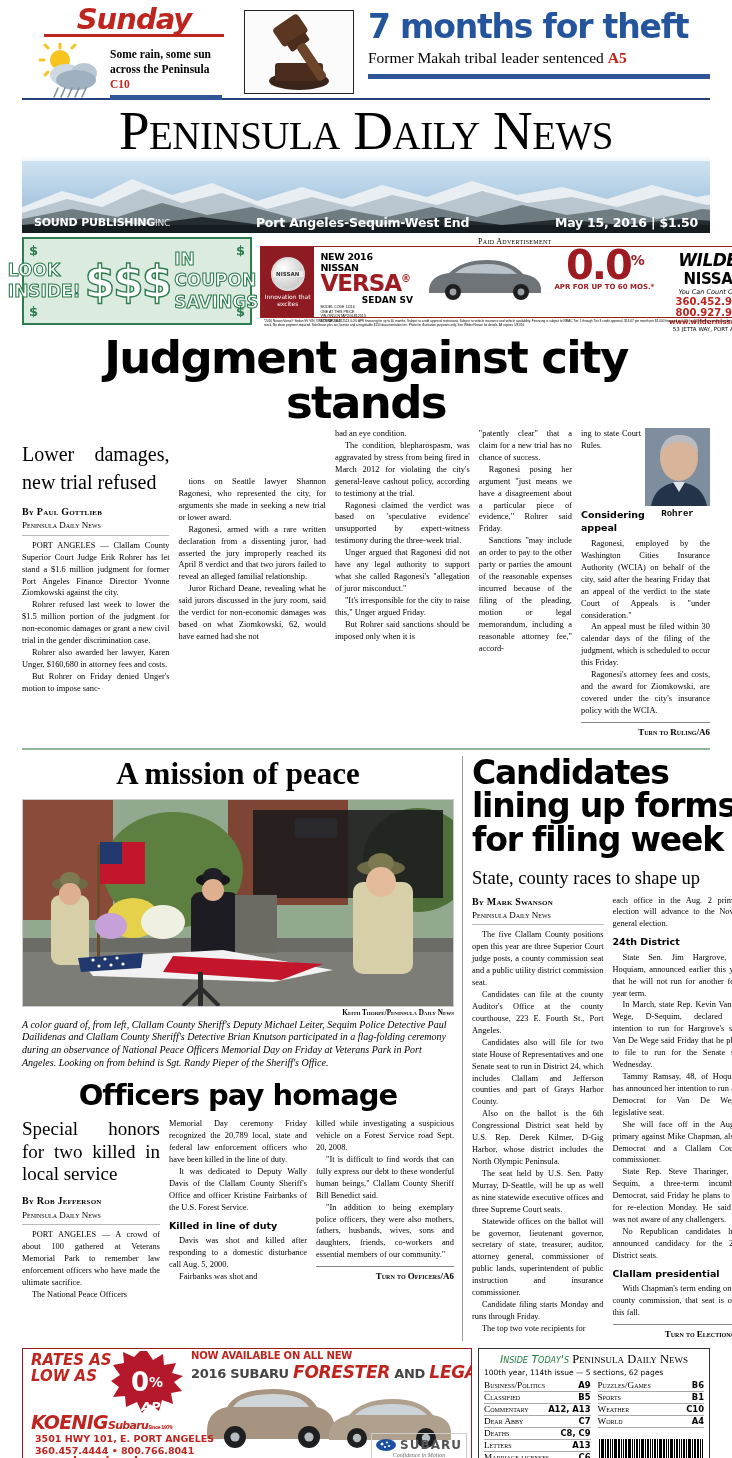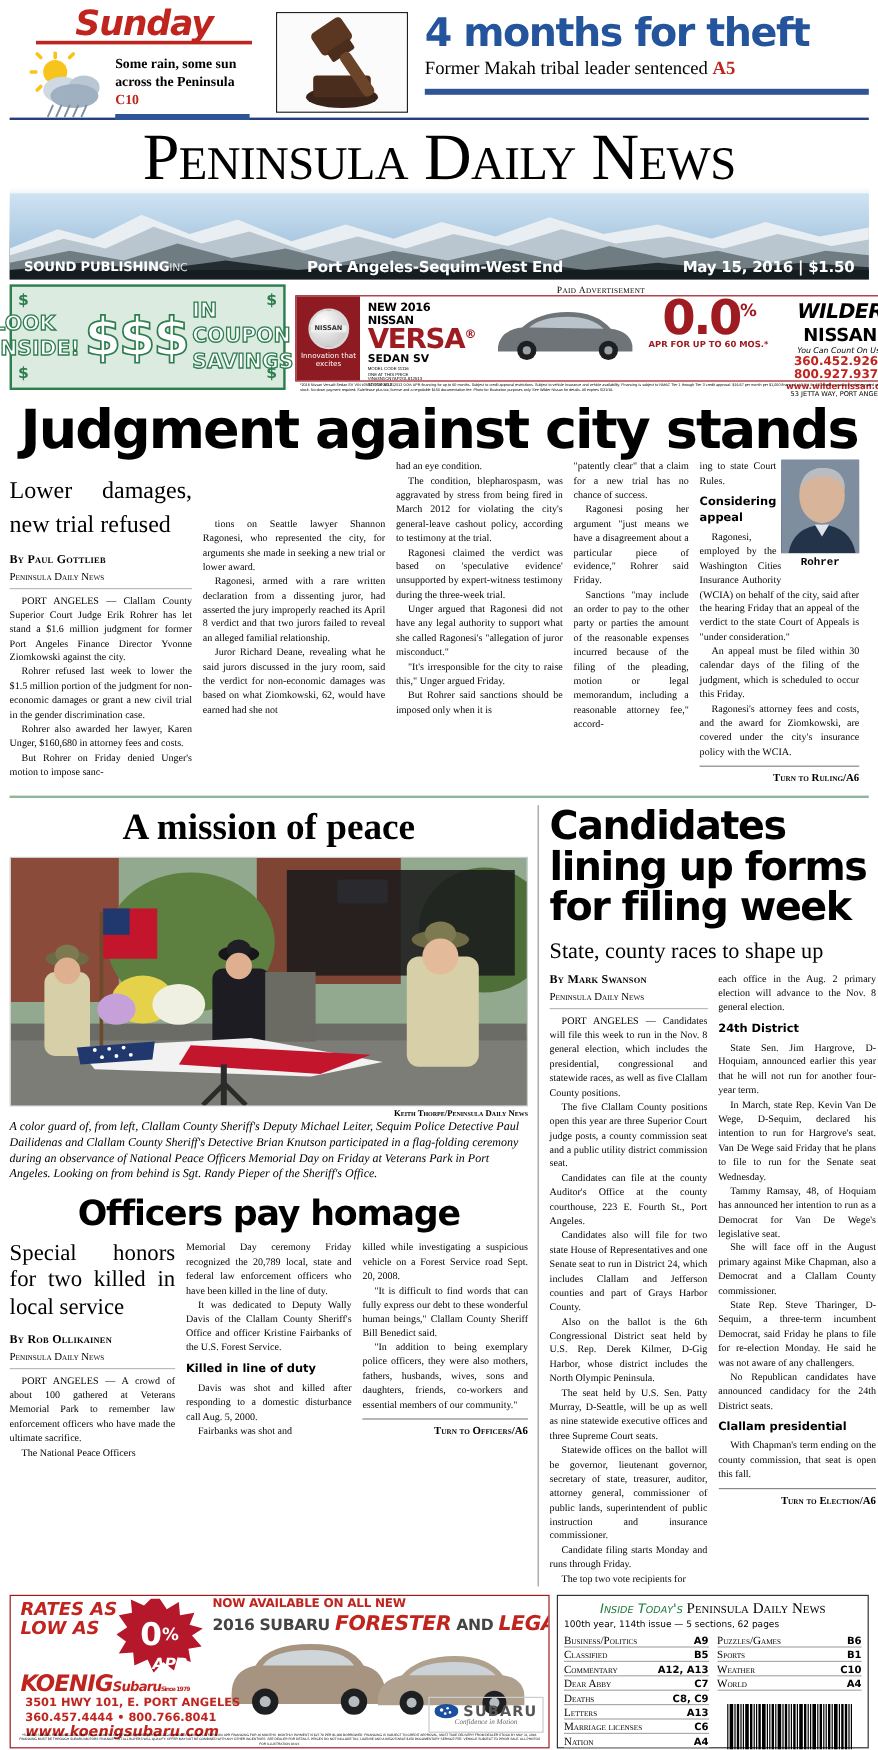--- a/index.html
+++ b/index.html
@@ -4,21 +4,21 @@
 <style>
   * { box-sizing: border-box; margin: 0; padding: 0; }
   body {
     width: 732px; height: 1458px;
     background: #ffffff;
     font-family: "Liberation Serif", serif;
     color: #000;
     overflow: hidden;
     position: relative;
   }
-  .page { width: 732px; height: 1458px; position: relative; padding: 0 8px; }
+  .page { width: 732px; height: 1458px; position: relative; padding: 0 22px; }
 
   
   .skybox { display: flex; height: 100px; padding-top: 4px; border-bottom: 2px solid #24407e; }
   .sky-left { width: 222px; position: relative; }
   .sunday-word {
     font-family: "DejaVu Sans", sans-serif;
     font-style: italic; font-weight: bold;
     color: #c0241f; font-size: 29px;
     letter-spacing: -1px;
     text-align: center; width: 180px; margin-left: 22px;
@@ -87,21 +87,21 @@
   .nis-ring { width: 34px; height: 34px; border-radius: 50%; border: 2.5px solid #d8d8d8;
               background: radial-gradient(circle at 35% 30%, #fff 0%, #cfcfcf 70%); position: relative;
               display:flex; align-items:center; justify-content:center; }
   .nis-ring span { font-family:"DejaVu Sans",sans-serif; font-size:5.5px; font-weight:bold; color:#333;
                    background:#eee; width:100%; text-align:center; }
   .nis-tag { font-family:"DejaVu Sans",sans-serif; font-size:6px; text-align:center; line-height:1.15; }
   .nis-mid { padding: 4px 6px; }
   .nis-new { font-family:"DejaVu Sans",sans-serif; font-weight:bold; font-size:9.5px; letter-spacing:-.3px; }
   .nis-versa { font-family:"DejaVu Sans",sans-serif; font-weight:bold; font-size:23px; color:#9e1b22;
                letter-spacing:-1px; line-height:.95; }
-  .nis-sedan { font-family:"DejaVu Sans",sans-serif; font-weight:bold; font-size:9px; }
+  .nis-sedan { font-family:"DejaVu Sans",sans-serif; font-weight:bold; font-size:9px;text-align:right; }
   .nis-car { width: 130px; position: relative; }
   .nis-apr { width: 112px; text-align:center; color:#9e1b22; font-family:"DejaVu Sans",sans-serif; }
   .nis-00 { font-size: 40px; font-weight: bold; line-height: .9; letter-spacing:-2px; }
   .nis-aprtxt { font-size: 7px; font-weight: bold; }
   .nis-right { width: 110px; text-align:center; padding-top:3px; }
   .wilder { font-family:"DejaVu Sans",sans-serif; font-style:italic; font-weight:bold; font-size:17px; letter-spacing:-.5px;}
   .wnis { font-family:"DejaVu Sans",sans-serif; font-weight:bold; font-size:15px; letter-spacing:-.3px;}
   .wtag { font-family:"DejaVu Sans",sans-serif; font-size:6.5px; font-style:italic;}
   .wphone { font-family:"DejaVu Sans",sans-serif; font-weight:bold; font-size:10px; color:#c0241f; }
   .wurl { font-family:"DejaVu Sans",sans-serif; font-weight:bold; font-size:7px; color:#c0241f; }
@@ -242,21 +242,21 @@
         <rect x="30" y="52" width="48" height="18" rx="3" fill="#4a2d1d"></rect>
         <g transform="rotate(-34 54 34)">
           <rect x="40" y="6" width="30" height="22" rx="4" fill="#5b3722"></rect>
           <rect x="44" y="26" width="22" height="10" rx="2" fill="#4a2d1d"></rect>
           <rect x="50" y="34" width="10" height="42" rx="4" fill="#6b4429"></rect>
         </g>
       </svg>
     </div>
 
     <div class="sky-right">
-      <div class="sky-head">4 months for theft</div>
+      <div class="sky-head">7 months for theft</div>
       <div class="sky-deck">
         <span>Former Makah tribal leader sentenced</span>
         <span class="pg">A5</span>
       </div>
       <div class="sky-rule"></div>
     </div>
   </div>
 
   <div class="masthead">
     <div class="mountains">
@@ -475,21 +475,21 @@
       <div class="photo-credit">Keith Thorpe/Peninsula Daily News</div>
       <div class="photo-cap">A color guard of, from left, Clallam County Sheriff's Deputy Michael Leiter, Sequim Police Detective Paul Dailidenas and Clallam County Sheriff's Detective Brian Knutson participated in a flag-folding ceremony during an observance of National Peace Officers Memorial Day on Friday at Veterans Park in Port Angeles. Looking on from behind is Sgt. Randy Pieper of the Sheriff's Office.</div>
 
       <div class="officers-head">
         <div>Officers pay homage</div>
       </div>
 
       <div class="cols" style="margin-top:8px">
         <div class="col" style="width:138px">
           <div class="sp-deck">Special honors for two killed in local service</div>
-          <div class="byline">By Rob Ollikainen</div>
+          <div class="byline">By Rob Jefferson</div>
           <div class="byline2">Peninsula Daily News</div>
           <div class="byline-rule"></div>
           <p>PORT ANGELES — A crowd of about 100 gathered at Veterans Memorial Park to remember law enforcement officers who have made the ultimate sacrifice.</p>
           <p>The National Peace Officers</p>
         </div>
         <div class="col" style="width:138px">
           <p style="text-indent:0">Memorial Day ceremony Friday recognized the 20,789 local, state and federal law enforcement officers who have been killed in the line of duty.</p>
           <p>It was dedicated to Deputy Wally Davis of the Clallam County Sheriff's Office and officer Kristine Fairbanks of the U.S. Forest Service.</p>
           <div class="subhead">Killed in line of duty</div>
           <p>Davis was shot and killed after responding to a domestic disturbance call Aug. 5, 2000.</p>
@@ -510,21 +510,20 @@
         <div>lining up forms</div>
         <div>for filing week</div>
       </div>
       <div class="cand-deck">State, county races to shape up</div>
 
       <div class="cols">
         <div class="col" style="width:132px">
           <div class="byline">By Mark Swanson</div>
           <div class="byline2">Peninsula Daily News</div>
           <div class="byline-rule"></div>
-          <p>PORT ANGELES — Candidates will file this week to run in the Nov. 8 general election, which includes the presidential, congressional and statewide races, as well as five Clallam County positions.</p>
           <p>The five Clallam County positions open this year are three Superior Court judge posts, a county commission seat and a public utility district commission seat.</p>
           <p>Candidates can file at the county Auditor's Office at the county courthouse, 223 E. Fourth St., Port Angeles.</p>
           <p>Candidates also will file for two state House of Representatives and one Senate seat to run in District 24, which includes Clallam and Jefferson counties and part of Grays Harbor County.</p>
           <p>Also on the ballot is the 6th Congressional District seat held by U.S. Rep. Derek Kilmer, D-Gig Harbor, whose district includes the North Olympic Peninsula.</p>
           <p>The seat held by U.S. Sen. Patty Murray, D-Seattle, will be up as well as nine statewide executive offices and three Supreme Court seats.</p>
           <p>Statewide offices on the ballot will be governor, lieutenant governor, secretary of state, treasurer, auditor, attorney general, commissioner of public lands, superintendent of public instruction and insurance commissioner.</p>
           <p>Candidate filing starts Monday and runs through Friday.</p>
           <p>The top two vote recipients for</p>
         </div>
         <div class="col" style="width:132px">

